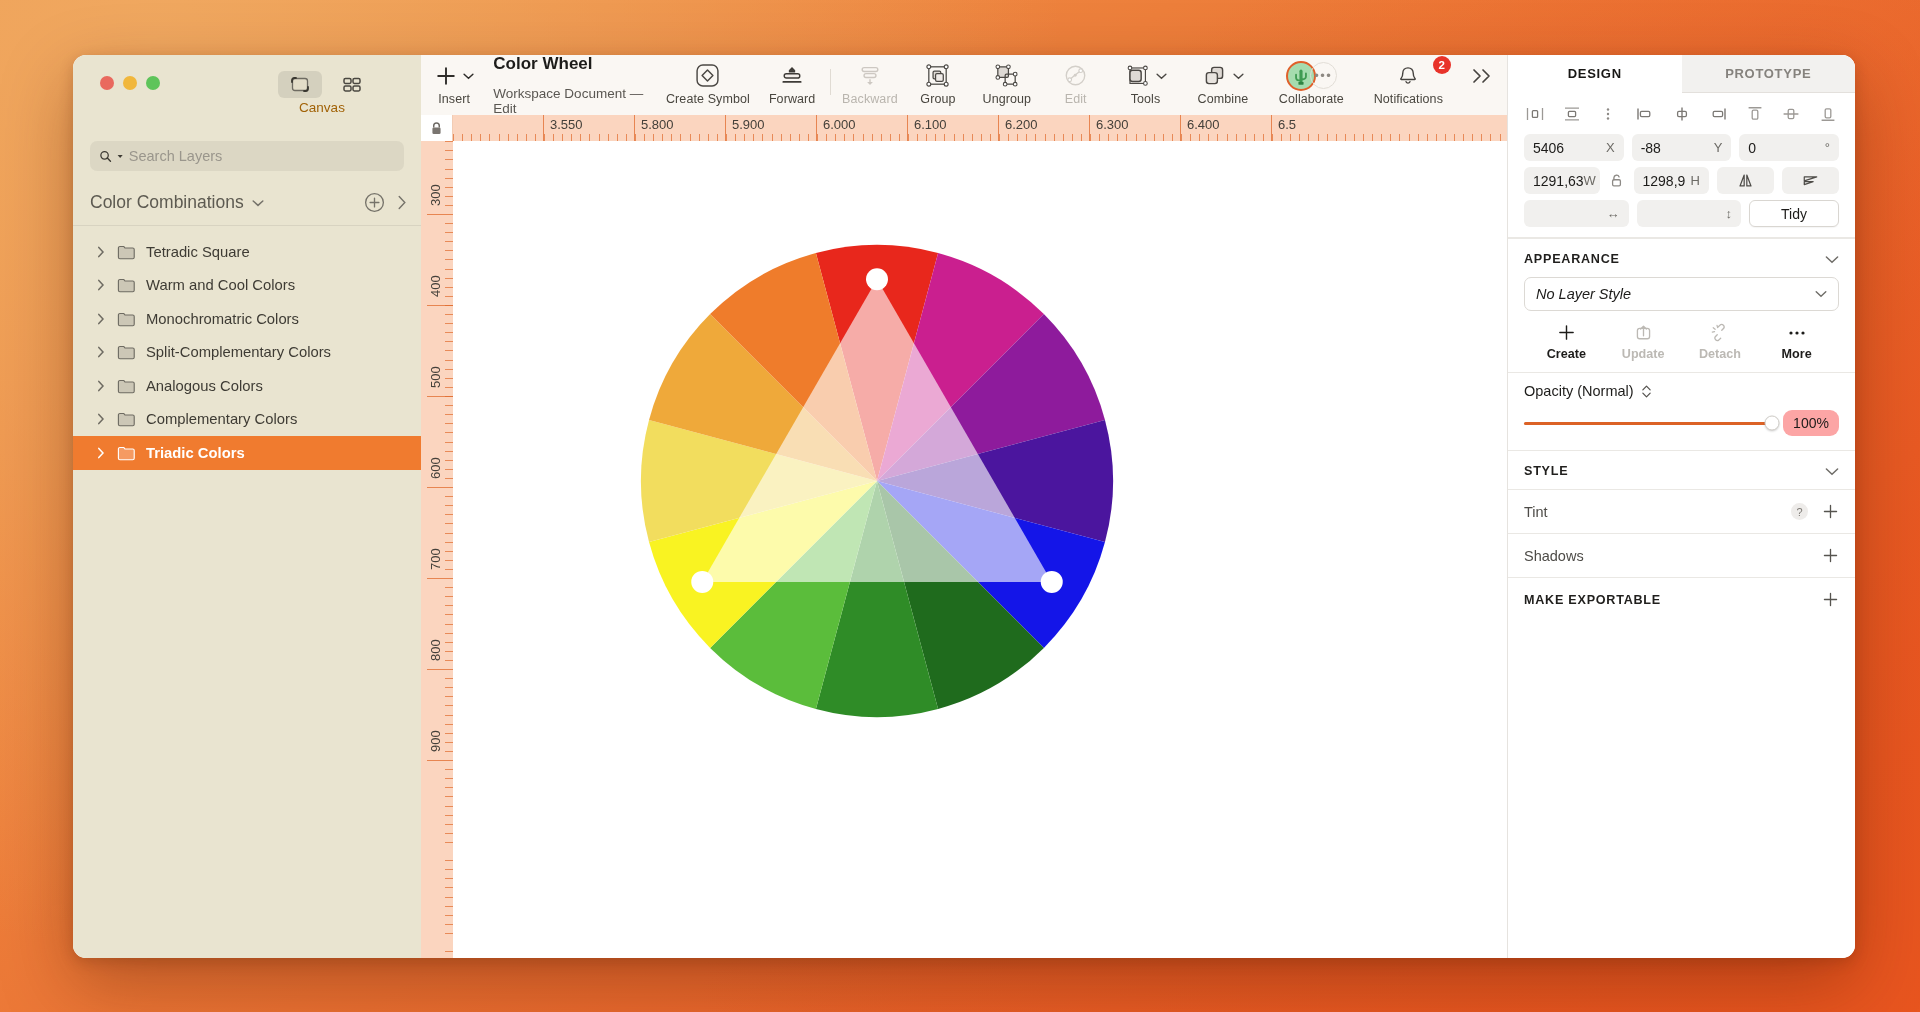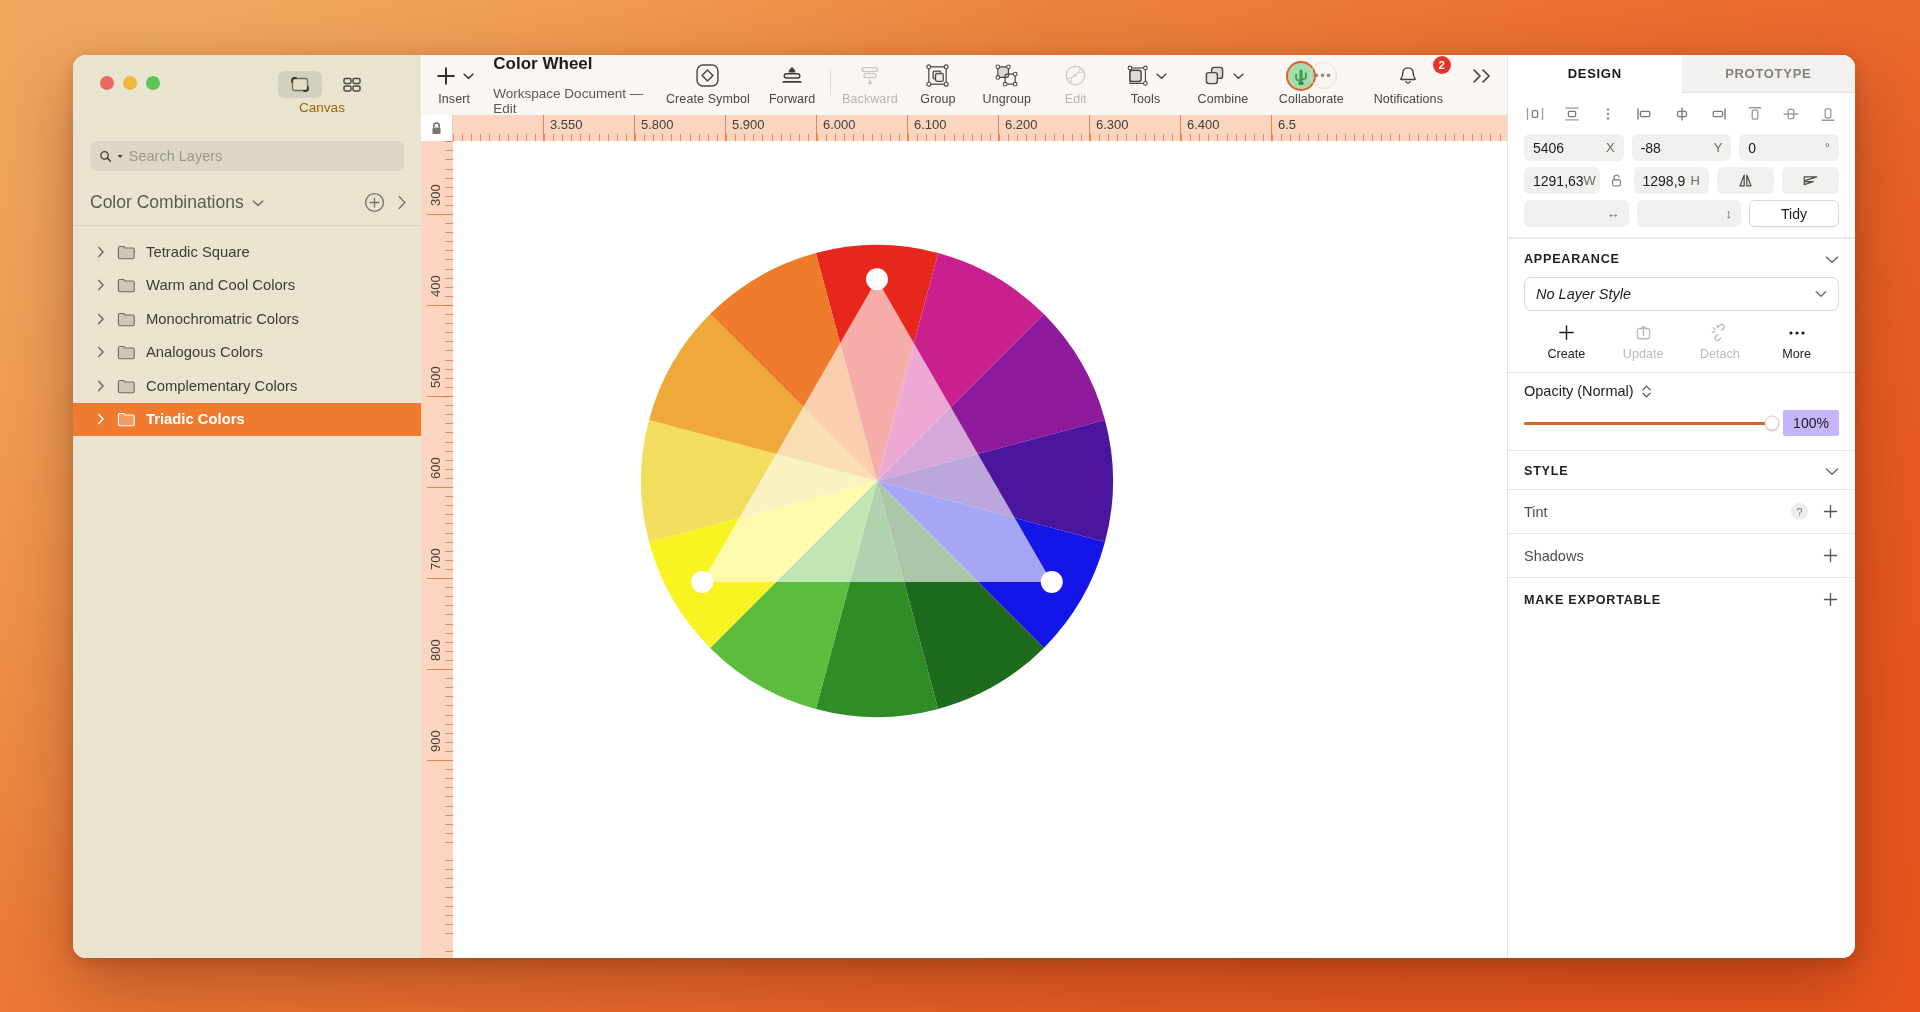--- a/index.html
+++ b/index.html
@@ -226,35 +226,35 @@
     margin: 0 16px; height: 34px; border-radius: 7px;
     border: 1px solid #dcd9d4; background: #fff;
     display: flex; align-items: center; padding: 0 11px;
     font-style: italic; font-size: 14.5px; color: #1d1c1a;
   }
   .styleselect .chev { margin-left: auto; color: #6f6d68; }
 
   .actions { display: flex; padding: 12px 20px 11px 20px; }
   .action { flex: 1; display: flex; flex-direction: column; align-items: center; gap: 5px; }
   .action .glyph { height: 19px; display:flex; align-items:center; justify-content:center; color:#1d1c1a; }
-  .action .lbl { font-size: 12.6px; color: #1d1c1a; }
+  .action .lbl { font-size: 12.6px; color: #1d1c1a; font-weight: bold; }
   .action.disabled .glyph, .action.disabled .lbl { color: #bcb9b4; }
 
   .opacity-wrap { padding: 10px 16px 14px 16px; }
   .op-label { display: flex; align-items: center; gap: 7px; font-size: 14.5px; color: #1d1c1a; }
   .op-slider-row { display: flex; align-items: center; gap: 11px; margin-top: 11px; }
   .track { flex: 1; height: 3px; background: #e1ded9; border-radius: 2px; position: relative; }
   .track .fill { position: absolute; left: 0; top: 0; bottom: 0; background: #dc6226; border-radius: 2px; }
   .track .knob {
     position: absolute; top: 50%; width: 15px; height: 15px; border-radius: 50%;
     background: #fff; border: 1px solid #cfccc7; transform: translate(-50%,-50%);
     box-shadow: 0 1px 2px rgba(0,0,0,.16);
   }
   .op-val {
-    height: 26px; min-width: 56px; border-radius: 2px; background: #c4b5fd;
+    height: 26px; min-width: 56px; border-radius: 9px; background: #fca5a5;
     display: flex; align-items: center; justify-content: center;
     font-size: 14px; color: #1d1c1a;
   }
 
   .proprow {
     display: flex; align-items: center;
     padding: 13px 16px; font-size: 14.5px; color: #48464;
     color: #4d4b47;
   }
   .proprow .right { margin-left: auto; display: flex; align-items: center; gap: 14px; }
@@ -367,20 +367,33 @@
             <svg width="8" height="12" viewBox="0 0 8 12">
               <path d="M1.8 1.4L6 6l-4.2 4.6" fill="none" stroke="#6e6b62" stroke-width="1.5" stroke-linecap="round"></path>
             </svg>
           </span>
           <span class="fld">
             <svg width="19" height="16" viewBox="0 0 20 17">
               <path d="M1.4 4.2a1.6 1.6 0 011.6-1.6h4l1.5 1.7h8.1a1.6 1.6 0 011.6 1.6v8.2a1.6 1.6 0 01-1.6 1.6H3a1.6 1.6 0 01-1.6-1.6z" fill="#ccc7b6" stroke="#6e6b62" stroke-width="1.2" stroke-linejoin="round"></path>
             </svg>
           </span>
           <span class="lname">Monochromatric Colors</span>
+        </div>
+        <div class="layer-row">
+          <span class="disc">
+            <svg width="8" height="12" viewBox="0 0 8 12">
+              <path d="M1.8 1.4L6 6l-4.2 4.6" fill="none" stroke="#6e6b62" stroke-width="1.5" stroke-linecap="round"></path>
+            </svg>
+          </span>
+          <span class="fld">
+            <svg width="19" height="16" viewBox="0 0 20 17">
+              <path d="M1.4 4.2a1.6 1.6 0 011.6-1.6h4l1.5 1.7h8.1a1.6 1.6 0 011.6 1.6v8.2a1.6 1.6 0 01-1.6 1.6H3a1.6 1.6 0 01-1.6-1.6z" fill="#ccc7b6" stroke="#6e6b62" stroke-width="1.2" stroke-linejoin="round"></path>
+            </svg>
+          </span>
+          <span class="lname">Split-Complementary Colors</span>
         </div>
         <div class="layer-row">
           <span class="disc">
             <svg width="8" height="12" viewBox="0 0 8 12">
               <path d="M1.8 1.4L6 6l-4.2 4.6" fill="none" stroke="#6e6b62" stroke-width="1.5" stroke-linecap="round"></path>
             </svg>
           </span>
           <span class="fld">
             <svg width="19" height="16" viewBox="0 0 20 17">
               <path d="M1.4 4.2a1.6 1.6 0 011.6-1.6h4l1.5 1.7h8.1a1.6 1.6 0 011.6 1.6v8.2a1.6 1.6 0 01-1.6 1.6H3a1.6 1.6 0 01-1.6-1.6z" fill="#ccc7b6" stroke="#6e6b62" stroke-width="1.2" stroke-linejoin="round"></path>

